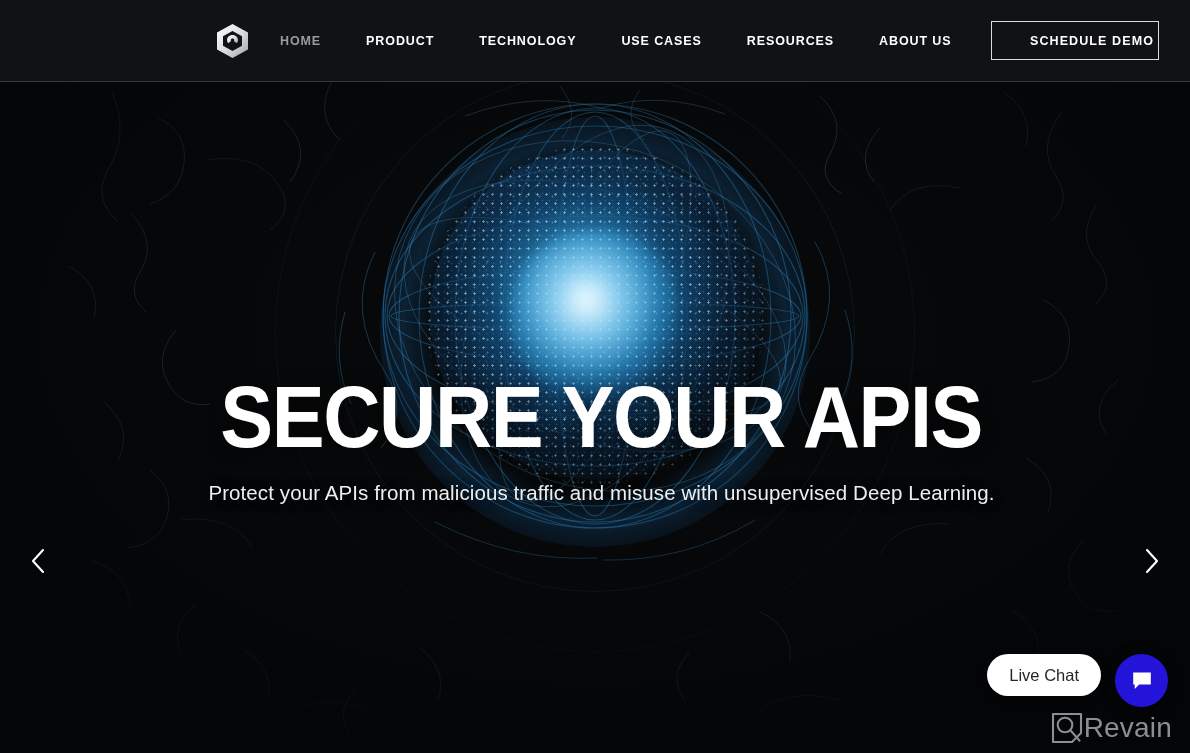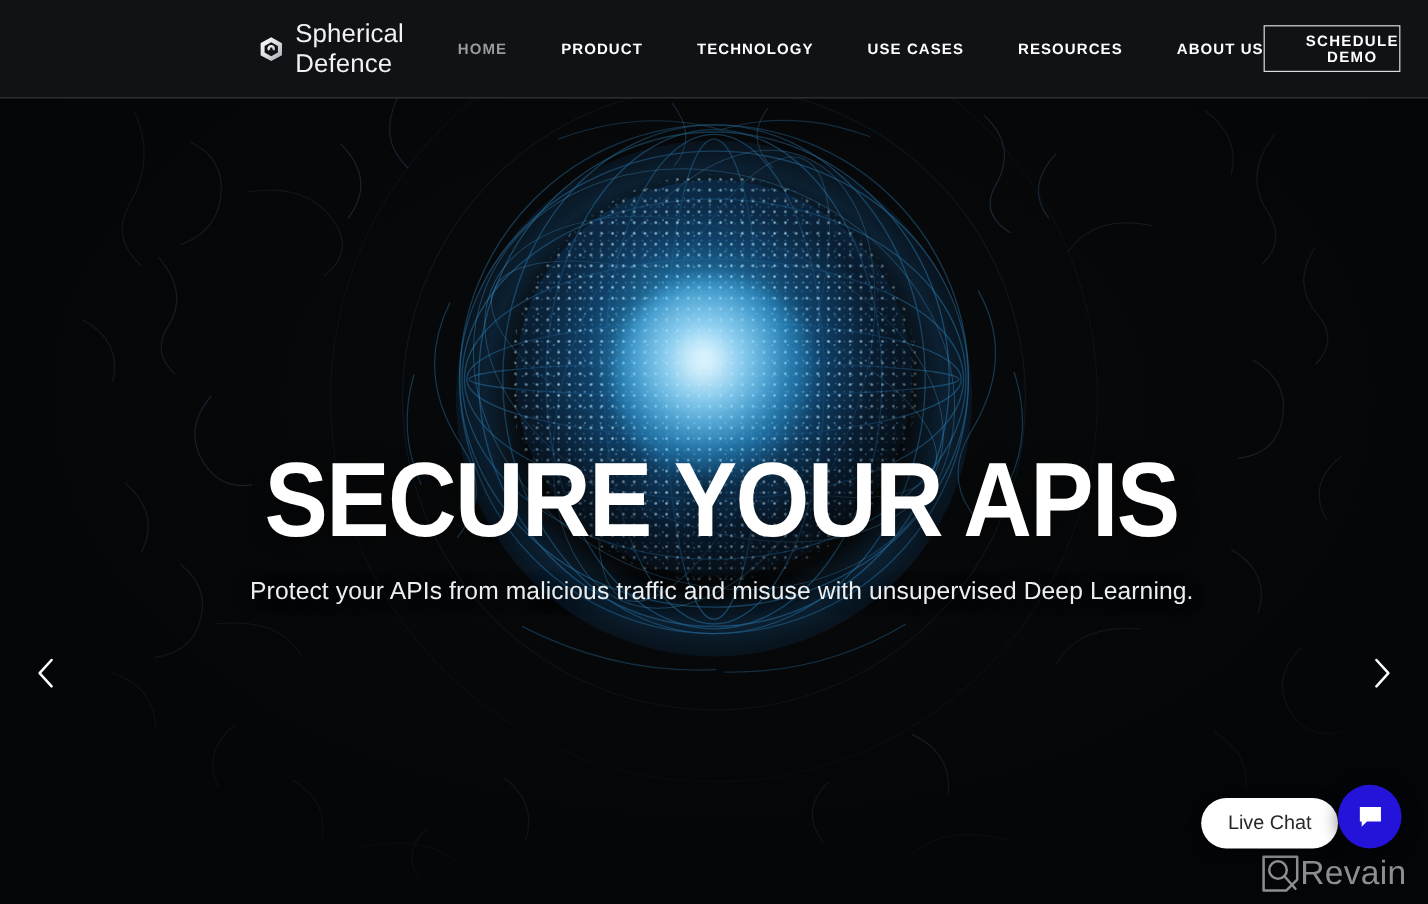--- a/index.html
+++ b/index.html
@@ -119,21 +119,21 @@
     position:absolute; top:462px; width:34px; height:34px;
     display:flex; align-items:center; justify-content:center;
     cursor:pointer; z-index:30; background:transparent; border:0;
   }
   .arrow.prev{ left:21px; }
   .arrow.next{ left:1135px; }
 
   
   .chat-dock{
     position:absolute; right:22px; bottom:46px;
-    display:flex; align-items:flex-end; z-index:50;
+    display:flex; align-items:flex-start; gap:14px; z-index:50;
   }
   .live-chat-pill{
     height:42px; padding:0 22px; border-radius:21px;
     background:#ffffff; color:#26272b;
     font-size:16.5px; font-family:"Liberation Sans", sans-serif;
     display:flex; align-items:center; justify-content:center;
     box-shadow:0 2px 10px rgba(0,0,0,.5); cursor:pointer; border:0;
   }
   .chat-fab{
     width:53px; height:53px; border-radius:50%;
@@ -263,21 +263,20 @@
           <linearGradient id="lgGrad" x1="0" y1="0" x2="1" y2="1">
             <stop offset="0%" stop-color="#ffffff"></stop>
             <stop offset="55%" stop-color="#d8dadd"></stop>
             <stop offset="100%" stop-color="#9ea2a8"></stop>
           </linearGradient>
         </defs>
         <path fill="url(#lgGrad)" fill-rule="evenodd" d="M31 0 L62 17 L62 51 L31 68 L0 51 L0 17 Z
                  M31 14 L12 24.5 L12 43.5 L31 54 L50 43.5 L50 24.5 Z"></path>
         <path fill="url(#lgGrad)" d="M31 22 C25 22 20 26.4 20 32 C20 34.6 21 36.9 22.7 38.6 L28.2 33.8 C27.8 33.3 27.6 32.7 27.6 32 C27.6 30.3 29.1 29 31 29 C32.9 29 34.4 30.3 34.4 32 C34.4 32.7 34.2 33.3 33.8 33.8 L39.3 38.6 C41 36.9 42 34.6 42 32 C42 26.4 37 22 31 22 Z"></path>
       </svg>
-      <span class="brand-name">Spherical Defence</span>
     </div>
 
     <nav class="nav">
       <a class="nav-item muted" href="#">HOME</a>
       <a class="nav-item" href="#">PRODUCT</a>
       <a class="nav-item" href="#">TECHNOLOGY</a>
       <a class="nav-item" href="#">USE CASES</a>
       <a class="nav-item" href="#">RESOURCES</a>
       <a class="nav-item" href="#">ABOUT US</a>
     </nav>

